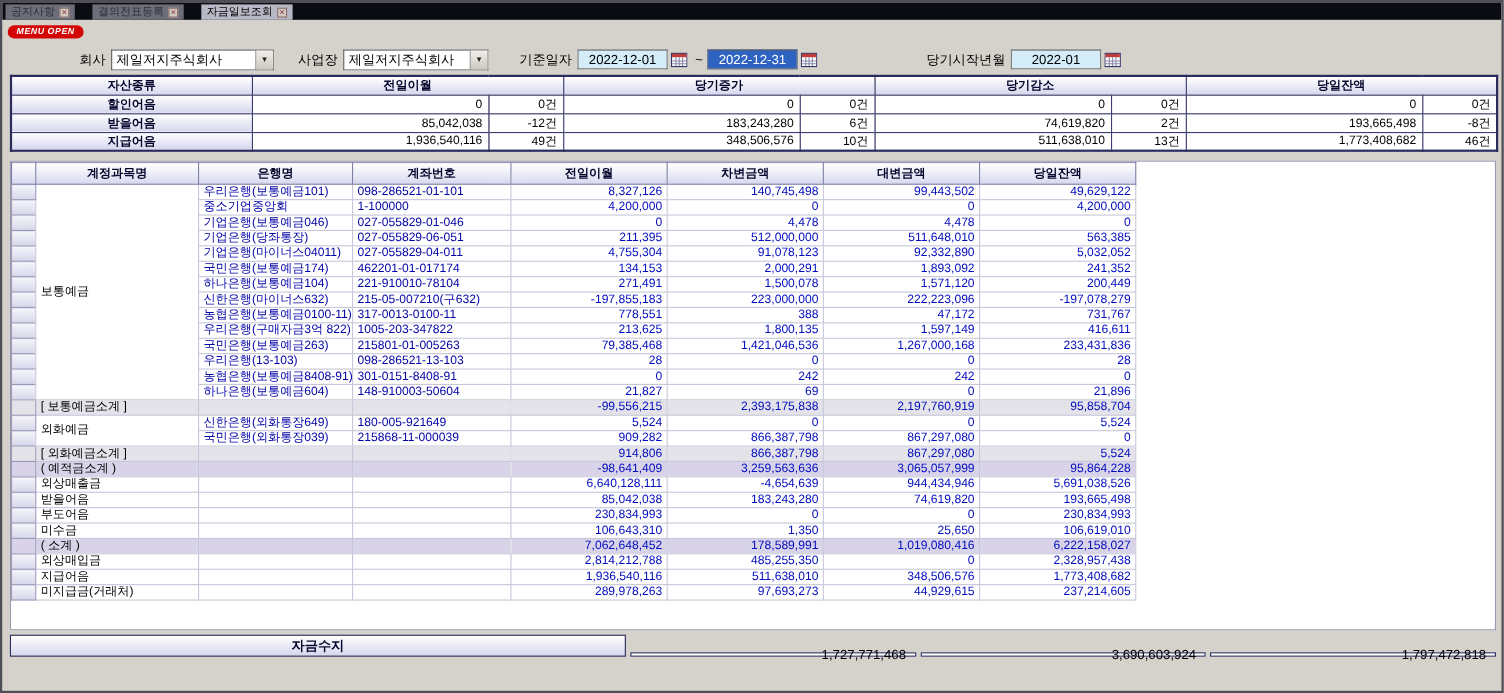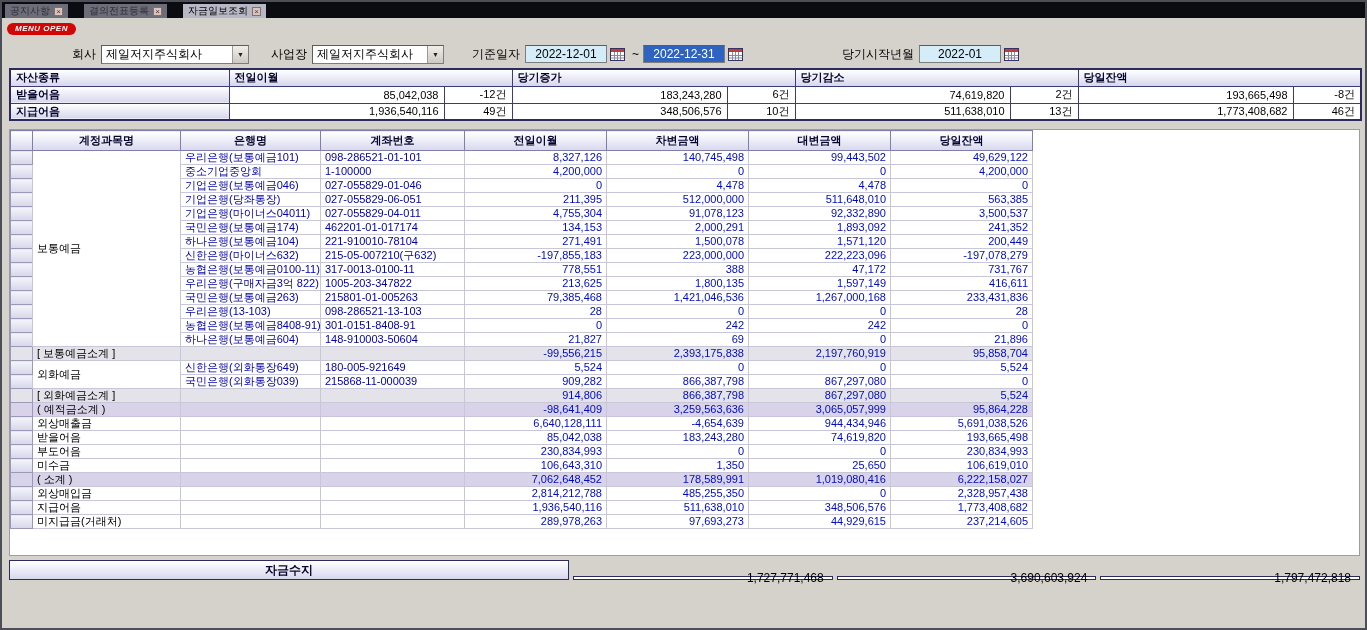--- a/index.html
+++ b/index.html
@@ -22,21 +22,21 @@
   .combo-val{flex:1;font-size:12px;line-height:17px;padding:0 4px;white-space:nowrap;overflow:hidden;}
   .combo-btn{width:16px;background:linear-gradient(#f0eeea,#cdc9c2);border-left:1px solid #9a9a9a;font-size:7px;color:#222;display:flex;align-items:center;justify-content:center;}
   .dinput{width:82px;height:18px;line-height:16px;background:#d4edf9;border:1px solid #7d7d7d;border-top-color:#5c5c5c;font-size:12px;text-align:center;color:#000;}
   .dinput.selected{background:#2e63c2;color:#fff;}
   .tilde{margin:0 4px;}
   .calbtn{display:inline-flex;margin:0 3px;cursor:pointer;}
 
   
   .summary{border-collapse:collapse;table-layout:fixed;margin:0 7px;width:1351px;font-size:11px;border:2px solid #2b2b60;}
   .summary th,.summary td{border:1px solid #3c3c74;height:17px;padding:0 5px;overflow:hidden;white-space:nowrap;}
-  .summary th,.summary td.sname{background:linear-gradient(#ffffff,#d7d7ee);color:#05052c;font-weight:bold;text-align:left;}
+  .summary th,.summary td.sname{background:linear-gradient(#ffffff,#d7d7ee);color:#05052c;font-weight:bold;text-align:center;}
   .summary td.samt{background:#fff;text-align:right;color:#000;}
   .summary td.scnt{background:#fff;text-align:right;color:#000;border-left:1px solid #9f9fc0;}
 
   
   .detail-wrap{margin:8px 7px 0 7px;width:1351px;height:427px;background:#fff;border:1px solid #9b9bb0;overflow:hidden;}
   .detail{border-collapse:collapse;table-layout:fixed;font-size:11px;width:1022px;}
   .detail th{background:linear-gradient(#ffffff,#d8d8ef);border:1px solid #7f7fa8;height:20px;padding:0 3px;font-weight:bold;color:#05052c;white-space:nowrap;overflow:hidden;}
   .detail td{border:1px solid #c7c7d9;height:14px;line-height:13px;padding:0 4px;background:#fff;white-space:nowrap;overflow:hidden;}
   .detail td.acct{color:#000;}
   .detail td.bank,.detail td.accno{color:#0000a6;}
@@ -144,20 +144,31 @@
         <tr>
           <th>자산종류</th>
           <th colspan="2">전일이월</th>
           <th colspan="2">당기증가</th>
           <th colspan="2">당기감소</th>
           <th colspan="2">당일잔액</th>
         </tr>
       </thead>
     <tbody id="summary-body">
         <tr>
+          <td class="sname">할인어음</td>
+          <td class="samt">0</td>
+          <td class="scnt">0건</td>
+          <td class="samt">0</td>
+          <td class="scnt">0건</td>
+          <td class="samt">0</td>
+          <td class="scnt">0건</td>
+          <td class="samt">0</td>
+          <td class="scnt">0건</td>
+        </tr>
+        <tr>
           <td class="sname">받을어음</td>
           <td class="samt">85,042,038</td>
           <td class="scnt">-12건</td>
           <td class="samt">183,243,280</td>
           <td class="scnt">6건</td>
           <td class="samt">74,619,820</td>
           <td class="scnt">2건</td>
           <td class="samt">193,665,498</td>
           <td class="scnt">-8건</td>
         </tr>
@@ -237,21 +248,21 @@
             <td class="num">511,648,010</td>
             <td class="num">563,385</td>
           </tr>
           <tr>
             <td class="gut"></td>
             <td class="bank">기업은행(마이너스04011)</td>
             <td class="accno">027-055829-04-011</td>
             <td class="num">4,755,304</td>
             <td class="num">91,078,123</td>
             <td class="num">92,332,890</td>
-            <td class="num">3,500,537</td>
+            <td class="num">5,032,052</td>
           </tr>
           <tr>
             <td class="gut"></td>
             <td class="bank">국민은행(보통예금174)</td>
             <td class="accno">462201-01-017174</td>
             <td class="num">134,153</td>
             <td class="num">2,000,291</td>
             <td class="num">1,893,092</td>
             <td class="num">241,352</td>
           </tr>

